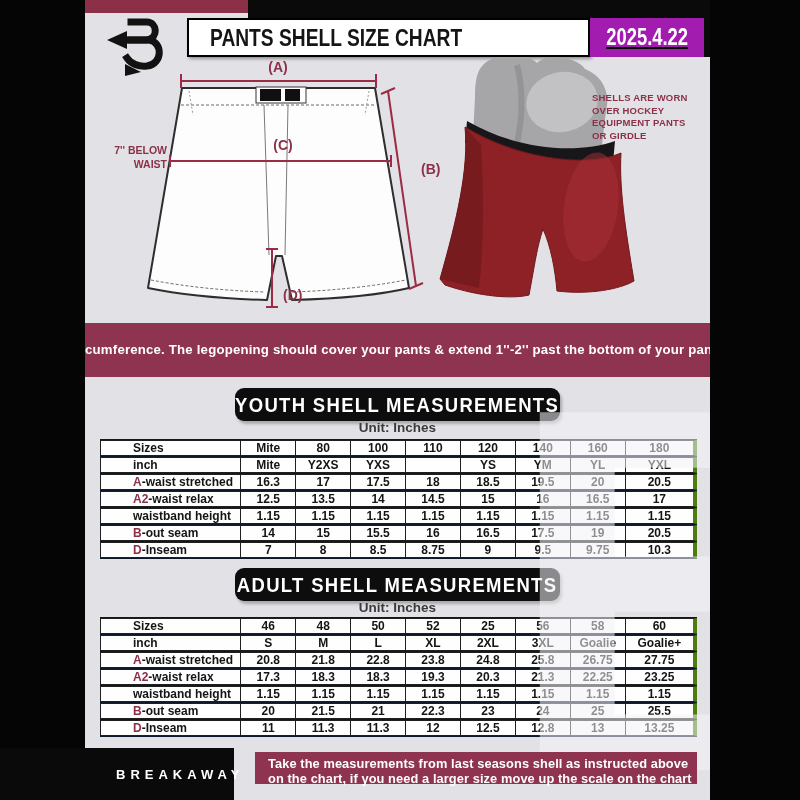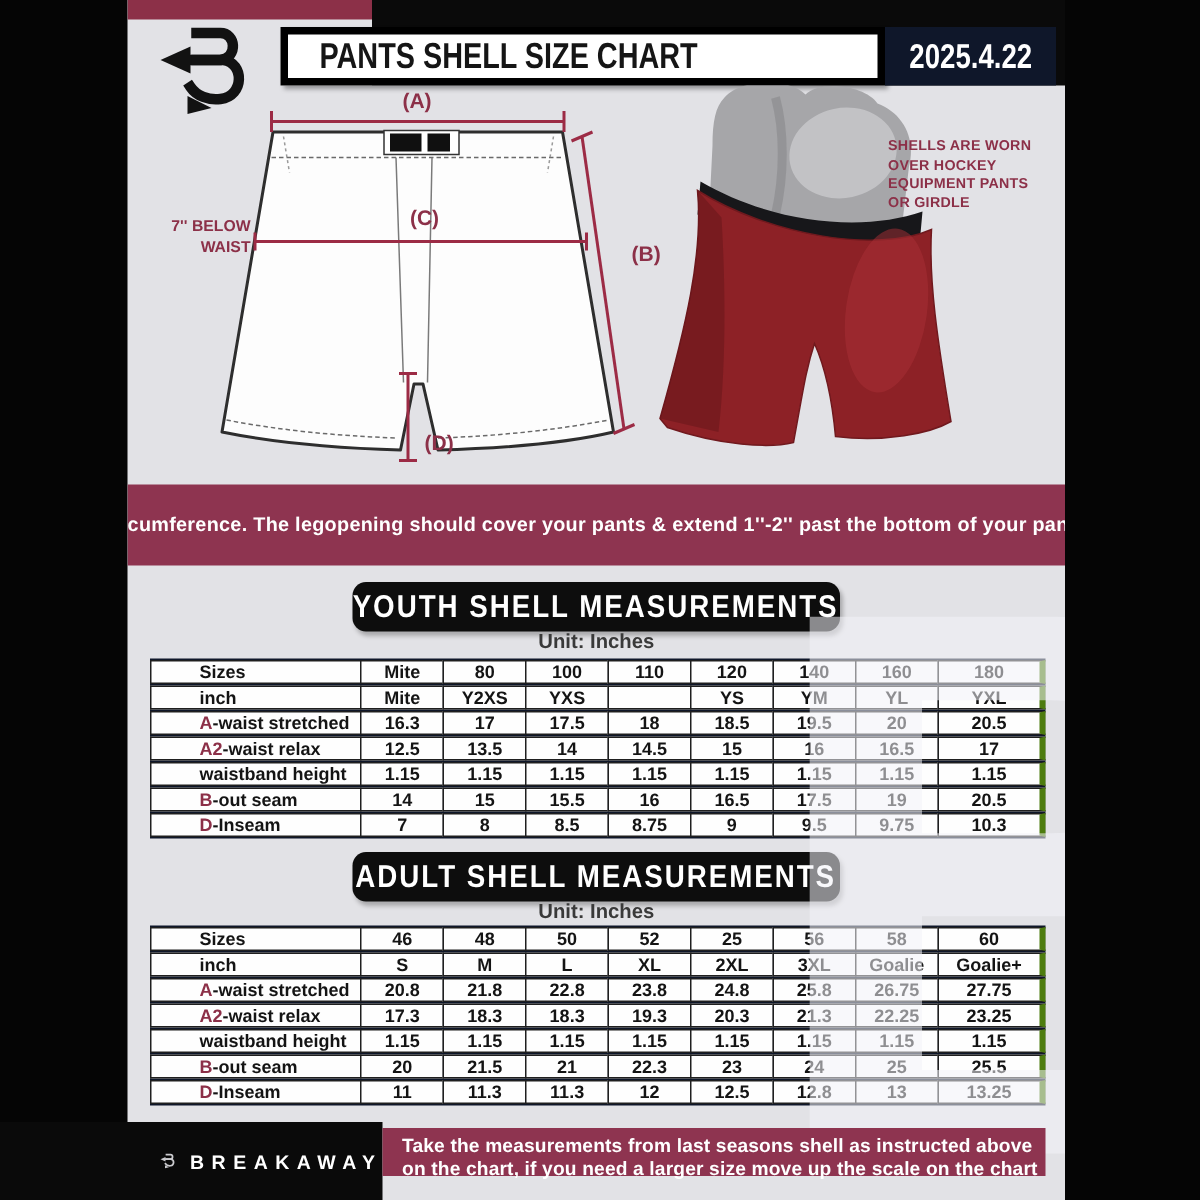--- a/index.html
+++ b/index.html
@@ -5,26 +5,26 @@
   html,body{margin:0;padding:0;background:#000;}
   .canvas{position:relative;width:800px;height:800px;background:#050505;overflow:hidden;
           font-family:"Liberation Sans",sans-serif;}
   .page{position:absolute;left:85px;top:0;width:625px;height:800px;background:#e2e2e6;overflow:hidden;}
 
   
   .top-strip{position:absolute;left:0;top:0;width:163px;height:13px;background:#8c3048;}
   .header-black{position:absolute;left:163px;top:0;width:462px;height:57px;background:#0a0a0a;}
   .logo-box{position:absolute;left:16px;top:14px;width:64px;height:66px;}
   .title-bar{position:absolute;left:102px;top:18px;width:403px;height:39px;background:#ffffff;
-             border:5px solid #000000;box-shadow:2px 2px 3px rgba(0,0,0,.35);
+             border:2px solid #000000;box-shadow:2px 2px 3px rgba(0,0,0,.35);
              display:flex;align-items:center;padding-left:21px;box-sizing:border-box;}
   .title-bar .t{font-size:24px;font-weight:bold;color:#151515;white-space:nowrap;
                 display:inline-block;transform:scaleX(.8);transform-origin:left center;letter-spacing:0px;}
-  .date-box{position:absolute;left:505px;top:18px;width:114px;height:39px;background:#0f172a;
-            display:flex;align-items:center;justify-content:center;}
+  .date-box{position:absolute;left:505px;top:18px;width:114px;height:39px;background:#a21caf;
+            display:flex;align-items:center;justify-content:center;text-decoration:underline;}
   .date-box .t{font-size:23px;font-weight:bold;color:#fff;display:inline-block;
                transform:scaleX(.8);transform-origin:center;white-space:nowrap;}
 
   
   .diagram-svg{position:absolute;left:0;top:57px;}
   .shell-note{position:absolute;left:507px;top:92px;width:150px;color:#8c3048;
               font-size:9.5px;font-weight:bold;line-height:12.5px;letter-spacing:.2px;}
 
   
   .notice{position:absolute;left:0;top:323px;width:625px;height:54px;background:#8e3450;
@@ -46,21 +46,21 @@
                  padding:1px 2px;height:14px;text-align:center;box-sizing:border-box;background:#fefefe;}
   .size-table td:last-child{border-right:4px solid #4d7c0f;}
   .size-table td.row-label{text-align:left;padding-left:32px;}
   .rl-prefix{color:#8c3048;}
 
   
   .watermark{position:absolute;left:420px;top:330px;font-size:520px;font-weight:bold;
              color:rgba(243,243,247,.55);line-height:1;pointer-events:none;z-index:4;}
 
   
-  .footer-black{position:absolute;left:0;top:748px;width:255px;height:52px;background:#0a0a0a;
+  .footer-black{position:absolute;left:0;top:748px;width:234px;height:52px;background:#0a0a0a;
                 display:flex;align-items:center;padding-left:106px;box-sizing:border-box;z-index:6;}
   .brand{color:#fff;font-size:13px;font-weight:bold;letter-spacing:5px;margin-left:10px;white-space:nowrap;}
   .footer-note{position:absolute;left:255px;top:752px;width:442px;height:32px;background:#8e3450;
                box-sizing:border-box;padding:4px 0 0 13px;z-index:6;}
   .footer-note div{color:#fff;font-size:12.8px;font-weight:bold;line-height:15px;white-space:nowrap;letter-spacing:.1px;}
 </style>
 </head>
 <body>
 
 <div class="canvas">

